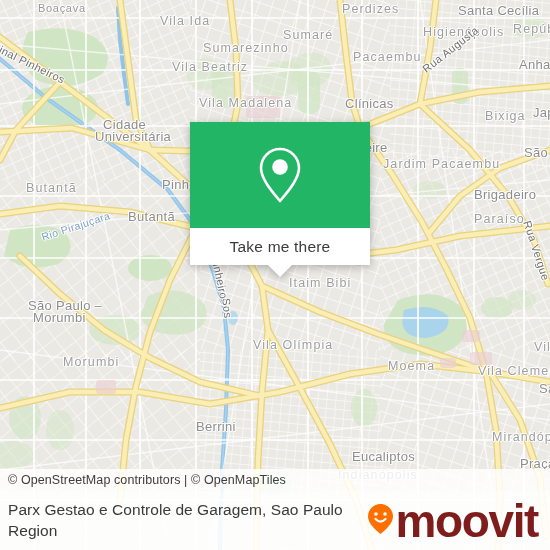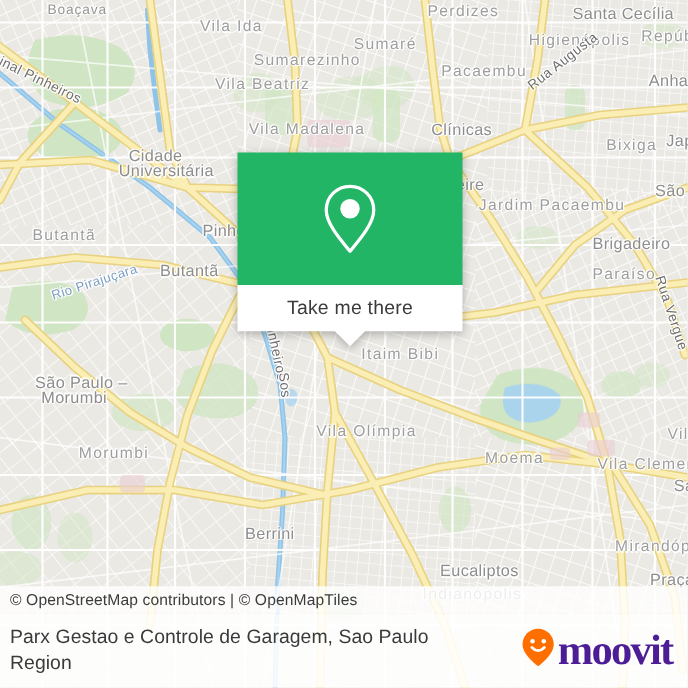--- a/index.html
+++ b/index.html
@@ -144,26 +144,26 @@
     max-width: 380px;
     letter-spacing: 0.05px;
   }
   .brand {
     display: flex;
     align-items: center;
     gap: 2px;
     flex: none;
   }
   .brand-wordmark {
-    font-size: 34px;
+    font-size: 46px;
     font-weight: bold;
-    color: #4c1d95;
+    color: #7f1d1d;
     letter-spacing: -1.4px;
     line-height: 1;
-    font-family: Liberation Serif, serif;
+    font-family: Liberation Sans, sans-serif;
   }
 </style>
 </head>
 <body>
 
 <div id="root">
 
   <div class="map-canvas">
     <svg class="map-svg" viewBox="0 0 550 550">
       <defs>

